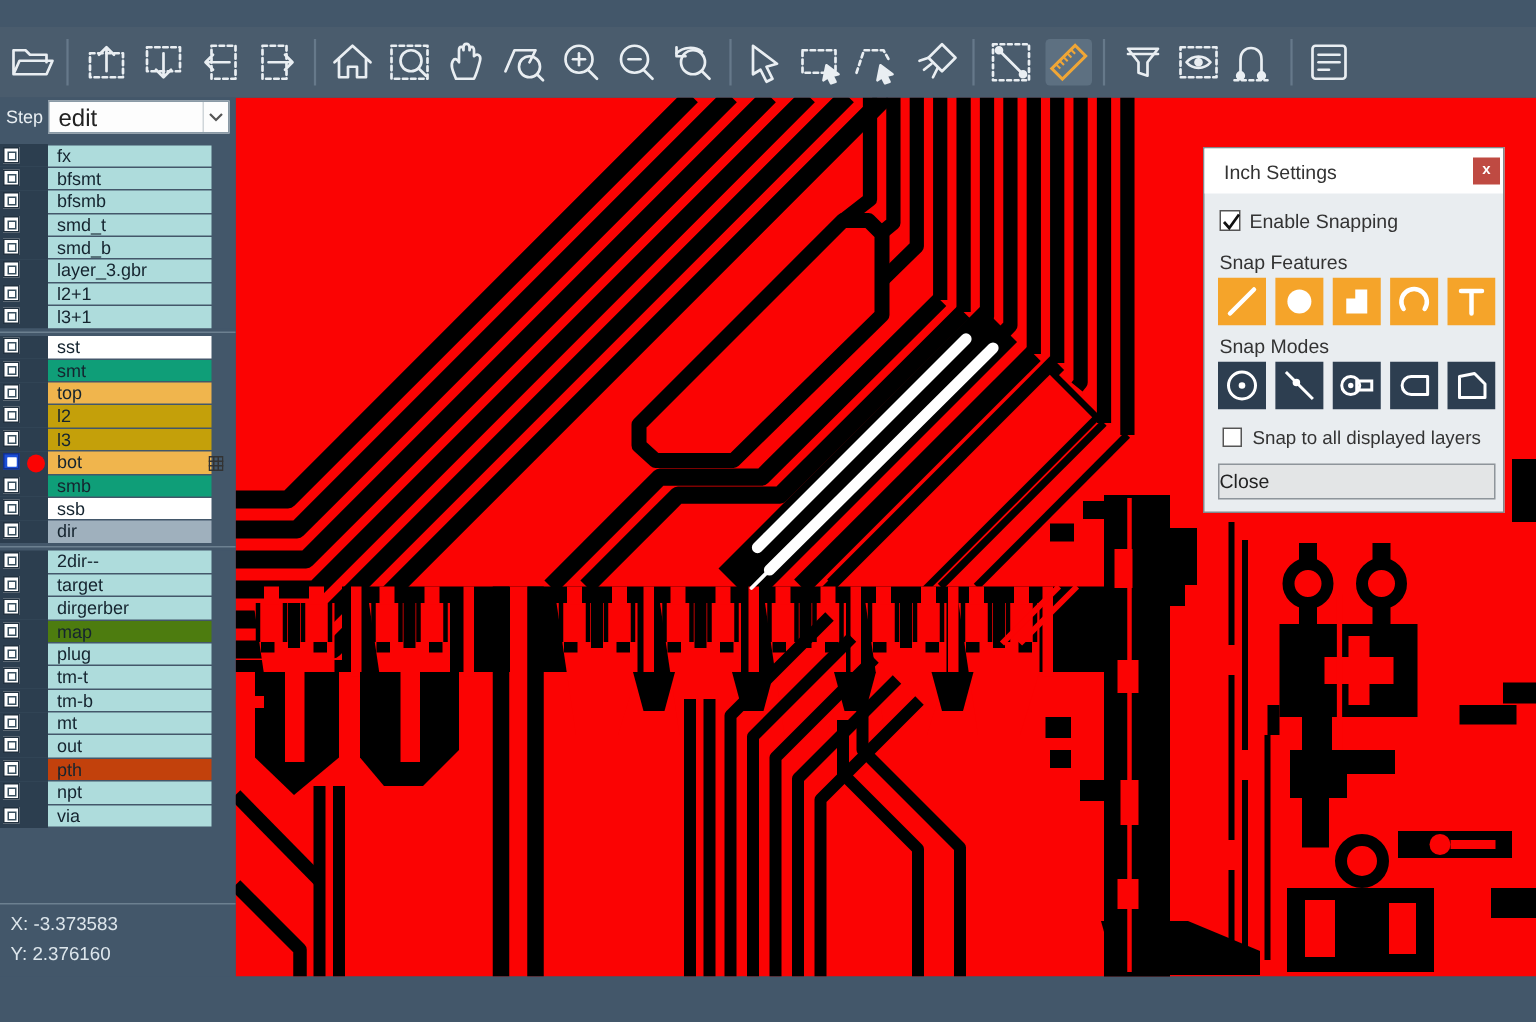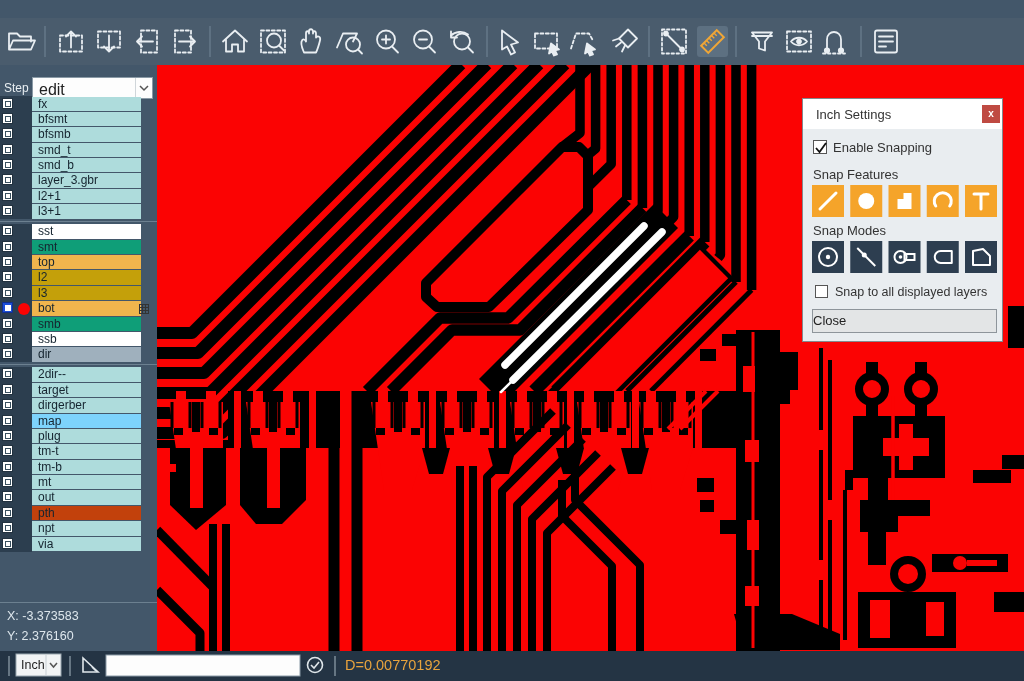--- a/index.html
+++ b/index.html
@@ -3,21 +3,21 @@
 <meta charset="utf-8">
 <style>
 * { margin:0; padding:0; box-sizing:border-box; }
 html,body { width:1024px; height:681px; overflow:hidden; font-family:"Liberation Sans",sans-serif; }
 #app { position:relative; width:1024px; height:681px; background:#43576a; }
 #menubar { position:absolute; left:0; top:0; width:1024px; height:18px; background:#222f3c; color:#eef2f5; font-size:12px; }
 #menubar span { position:absolute; top:2px; }
 #menubar u { text-decoration:underline; }
 #toolbar { position:absolute; left:0; top:18px; width:1024px; height:47px; background:#4a5c6d; }
 #panel { position:absolute; left:0; top:65px; width:157px; height:586px; background:#43576a; }
-#steprow { position:absolute; left:0; top:11px; width:129px; height:24px; }
+#steprow { position:absolute; left:0; top:1px; width:129px; height:24px; }
 #steprow .lbl { position:absolute; left:4px; top:5px; color:#e8eef2; font-size:12px; }
 #stepdd { position:absolute; left:32px; top:1px; width:121px; height:22px; background:#fdfdfd; border:1px solid #8a9aa6; }
 #stepdd .txt { position:absolute; left:6px; top:3px; font-size:16px; color:#222; }
 #stepdd .chev { position:absolute; right:0; top:0; width:17px; height:20px; border-left:1px solid #d0d6da; }
 #layers { position:absolute; left:0; top:31px; width:157px; }
 .lrow { position:relative; width:157px; height:15.4px; }
 .lrow .cb { position:absolute; left:2px; top:1.5px; width:11px; height:11px; background:#fff; border:1px solid #223240; }
 .lrow .cb:after { content:""; position:absolute; left:2px; top:2px; width:4px; height:4px; border:1px solid #39505f; }
 .lrow .cb.sel { background:#1b4ed8; border-color:#12308f; }
 .lrow .cb.sel:after { background:#fff; border-color:#fff; }
@@ -481,21 +481,21 @@
       <div class="lrow">
           <div class="cbcol"></div>
           <div class="dark"></div>
           <div class="cb"></div>
           <div class="name" style="background:#aedcdc">dirgerber</div>
         </div>
       <div class="lrow">
           <div class="cbcol"></div>
           <div class="dark"></div>
           <div class="cb"></div>
-          <div class="name" style="background:#7dd3fc">map</div>
+          <div class="name" style="background:#4d7c0f">map</div>
         </div>
       <div class="lrow">
           <div class="cbcol"></div>
           <div class="dark"></div>
           <div class="cb"></div>
           <div class="name" style="background:#aedcdc">plug</div>
         </div>
       <div class="lrow">
           <div class="cbcol"></div>
           <div class="dark"></div>
@@ -583,30 +583,13 @@
           <rect x="92.5" y="13" width="10" height="6" stroke="#fff" fill="none" stroke-width="2"></rect>
           <circle cx="88.5" cy="16" r="1.8" fill="#fff"></circle>
           <path d="M 128.75,10 A 6,6 0 1 0 128.75,22 L 139.75,22 L 139.75,10 Z" stroke="#fff" fill="none" stroke-width="2" stroke-linejoin="round"></path>
           <path d="M 161,24 L 161,10 L 171,8 L 178,15 L 178,24 Z" stroke="#fff" fill="none" stroke-width="2" stroke-linejoin="round"></path>
         </svg></div>
     <div class="chkbox" style="left:12px;top:186px;width:13px;height:13px"></div>
     <div class="chkrow" style="left:32px;top:186px;font-size:12.5px">Snap to all displayed layers</div>
     <div id="closebtn">Close</div>
   </div>
 
-  <div id="statusbar"><svg width="1024" height="30">
-        <line x1="9" y1="5" x2="9" y2="25" stroke="#7d8c99" stroke-width="1.5"></line>
-        <rect x="16" y="3" width="45" height="22" fill="#f2f4f5" stroke="#9aa7b0" stroke-width="1"></rect>
-        <text x="21" y="18" font-size="12.5" fill="#222" font-family="Liberation Sans">Inch</text>
-        <line x1="46" y1="4" x2="46" y2="24" stroke="#c8cfd4" stroke-width="1"></line>
-        <path d="M 50,12 L 53.5,16 L 57,12" stroke="#555" stroke-width="1.5" fill="none"></path>
-        <line x1="70" y1="5" x2="70" y2="25" stroke="#7d8c99" stroke-width="1.5"></line>
-        <path d="M 83,7 L 83,21 L 98,21 Z" fill="none" stroke="#dfe6ea" stroke-width="1.6"></path>
-        <line x1="92" y1="16" x2="96" y2="20" stroke="#dfe6ea" stroke-width="1.6"></line>
-        <rect x="106" y="4" width="194" height="21" fill="#fdfdfd" stroke="#8a9aa6" stroke-width="1"></rect>
-        <g stroke="#dfe6ea" stroke-width="1.6" fill="none">
-          <circle cx="315" cy="14" r="7.5"></circle>
-          <path d="M 311,14 L 314,17 L 319,11"></path>
-        </g>
-        <line x1="335" y1="5" x2="335" y2="25" stroke="#7d8c99" stroke-width="1.5"></line>
-        <text x="345" y="19" font-size="14.5" fill="#e8a33d" font-family="Liberation Sans">D=0.00770192</text>
-      </svg></div>
 </div>
 
 </body></html>

